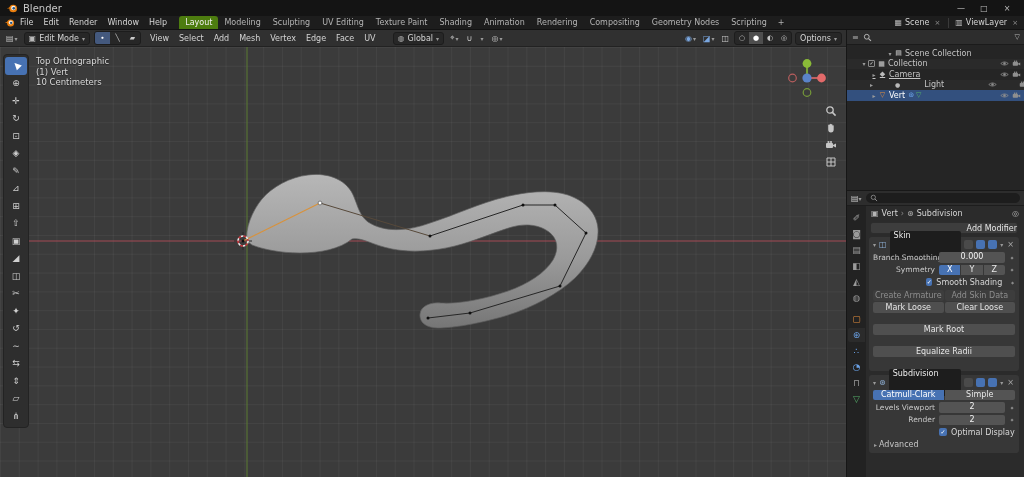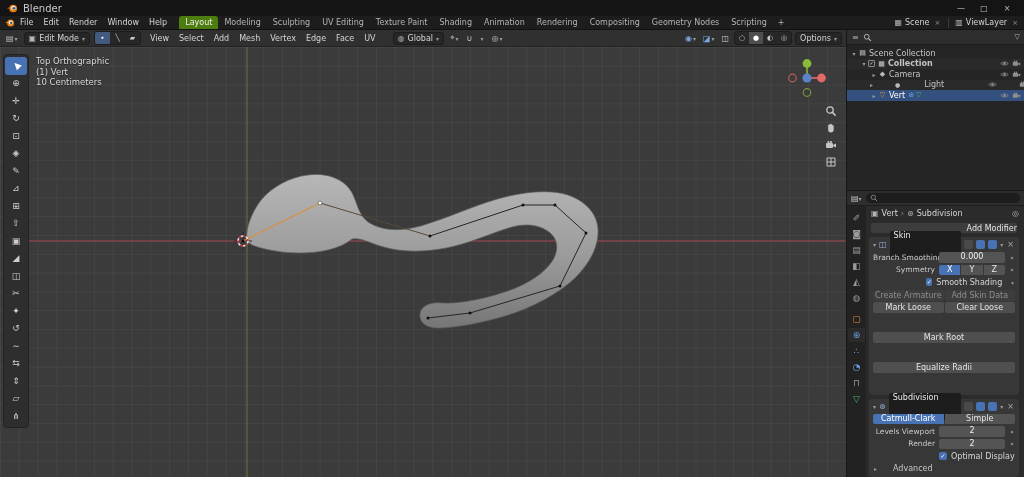--- a/index.html
+++ b/index.html
@@ -110,22 +110,22 @@
 .pfield{flex:1;background:#545454;border-radius:2px;height:10.5px;line-height:10.5px;text-align:center;color:#f2f2f2}
 .pdot{width:6px;color:#8a8a8a;font-size:4px;text-align:center}
 .seg{flex:1;display:flex;gap:1px;border-radius:2px;overflow:hidden}
 .seg .opt{flex:1;background:#545454;text-align:center;height:10.5px;line-height:10.5px;color:#e8e8e8}
 .seg .opt.active{background:#4772b3;color:#fff}
 .chkbox{width:8px;height:8px;border-radius:2px;background:#4772b3;color:#fff;font-size:6px;line-height:8px;text-align:center}
 .chklabel{color:#d6d6d6;white-space:nowrap}
 .btn{background:#4f4f4f;border-radius:2px;height:11px;line-height:11px;text-align:center;color:#e6e6e6;white-space:nowrap;overflow:hidden}
 .btn.dim{background:#3d3d3d;color:#8d8d8d}
 .btn-grid2{display:grid;grid-template-columns:1fr 1fr;gap:1px;padding:0 4px;margin:1px 0}
-.btn-full{padding:0 4px;margin:19px 0}
-.adv{display:flex;align-items:center;gap:16px;height:11px;padding:0 5px;color:#c6c6c6}
+.btn-full{padding:0 4px;margin:11px 0}
+.adv{display:flex;align-items:center;gap:2px;height:11px;padding:0 5px;color:#c6c6c6}
 </style>
 </head>
 <body>
 
 <svg width="0" height="0" style="position:absolute">
   <symbol id="s-mag" viewBox="0 0 12 12">
       <circle cx="5" cy="5" r="3.2" fill="none" stroke="currentColor" stroke-width="1.3"></circle>
       <line x1="7.4" y1="7.4" x2="10.6" y2="10.6" stroke="currentColor" stroke-width="1.5"></line>
     </symbol>
   <symbol id="s-hand" viewBox="0 0 12 12">
@@ -380,48 +380,48 @@
       <div class="ol-header">
         <span>≡</span>
         <svg>
             <use href="#s-mag"></use>
           </svg>
         <span class="ol-sp"></span>
         <span style="font-size:7px">▽</span>
       </div>
       <div class="ol-body">
 
-      <div class="ol-row" data-icon="scene-collection" style="padding-left: 3px;">
+      <div class="ol-row" data-icon="scene-collection" style="padding-left: 3px; margin-left: 36px;">
             <span class="arrow">▾</span>
 
             <span class="oicon"></span>
             <span class="olabel">Scene Collection</span>
 
             <span class="ol-sp"></span>
 
           </div>
-          <div class="ol-row" data-icon="collection" style="padding-left: 13px; font-weight: bold;">
+          <div class="ol-row" data-icon="collection" style="padding-left: 13px;">
             <span class="arrow">▾</span>
             <span class="olchk">✓</span>
             <span class="oicon"></span>
             <span class="olabel">Collection</span>
 
             <span class="ol-sp"></span>
             <span class="ol-tgl">
               <svg>
                 <use href="#s-eye"></use>
               </svg>
             </span>
             <span class="ol-tgl">
               <svg>
                 <use href="#s-camico"></use>
               </svg>
             </span>
           </div>
-          <div class="ol-row" data-icon="camera" style="padding-left: 23px;">
+          <div class="ol-row" data-icon="camera" style="padding-left: 23px; text-decoration: underline;">
             <span class="arrow">▸</span>
 
             <span class="oicon"></span>
             <span class="olabel">Camera</span>
 
             <span class="ol-sp"></span>
             <span class="ol-tgl">
               <svg>
                 <use href="#s-eye"></use>
               </svg>

